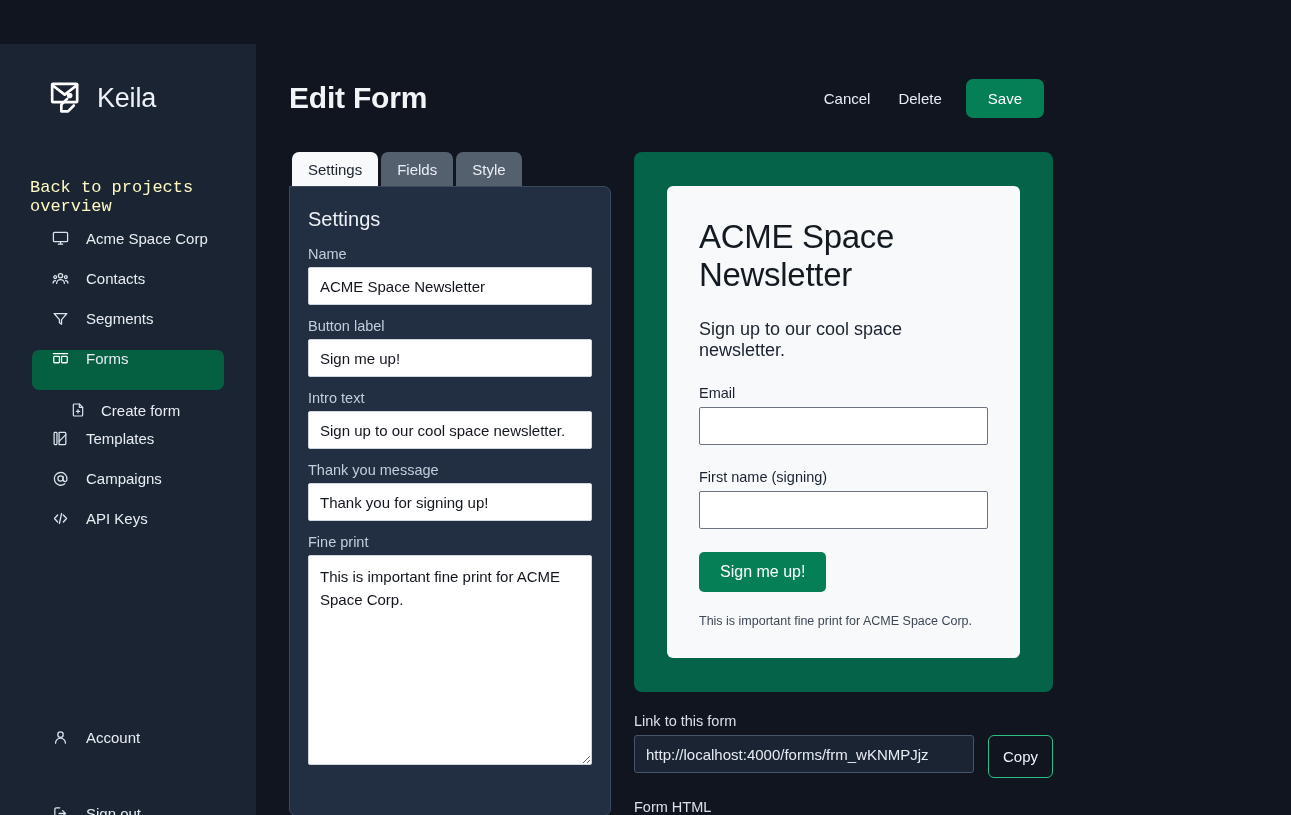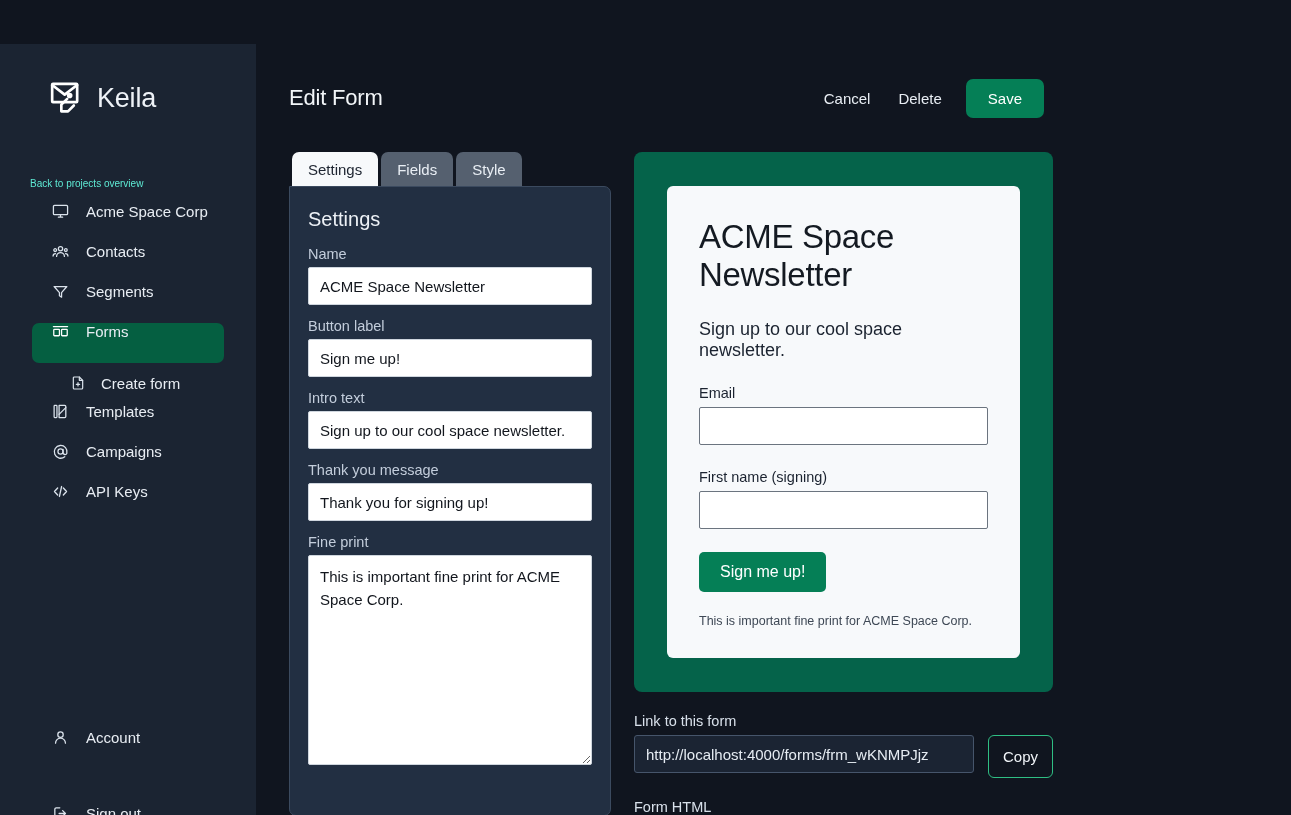--- a/index.html
+++ b/index.html
@@ -20,23 +20,24 @@
   }
   .brand {
     display: flex; align-items: center; gap: 9px;
     padding: 34px 0 0 48px;
   }
   .brand-logo { width: 40px; height: 40px; flex: none; }
   .brand-name {
     color: #eef2f7; font-size: 27px; letter-spacing: -0.2px;
   }
   .back-link {
-    color: #5eead4; font-size: 10px;
+    color: #fef9c3; font-size: 17px;
     padding: 60px 0 0 30px;
     cursor: pointer;
+    font-family: Liberation Mono, monospace;
   }
   .nav { margin-top: 14px; display: flex; flex-direction: column; }
   .nav-item {
     display: flex; align-items: flex-start; gap: 17px;
     height: 40px; margin: 0 32px 0 32px;
     padding-left: 20px;
     border-radius: 7px;
     color: #e8edf3; font-size: 15px;
     cursor: pointer;
   }
@@ -57,21 +58,21 @@
   
   .main {
     flex: 1; height: 815px; position: relative;
     background: #10151f;
     overflow: hidden;
   }
   .topbar {
     display: flex; align-items: center;
     height: 108px; padding: 0 40px 0 33px;
   }
-  .page-title { color: #f2f5f8; font-size: 22px; font-weight: 400; letter-spacing: -0.2px; }
+  .page-title { color: #f2f5f8; font-size: 30px; font-weight: 700; letter-spacing: -0.2px; }
   .topbar-actions { margin-left: auto; display: flex; align-items: center; gap: 0px; }
   .link-btn {
     color: #e9eef4; font-size: 15px; padding: 10px 14px; cursor: pointer;
     background: none; border: none; font-family: inherit;
   }
   .save-btn {
     background: #057f56; color: #ffffff; font-size: 15px;
     border: none; border-radius: 7px;
     padding: 11px 22px; margin-left: 10px; cursor: pointer;
     font-family: inherit;

